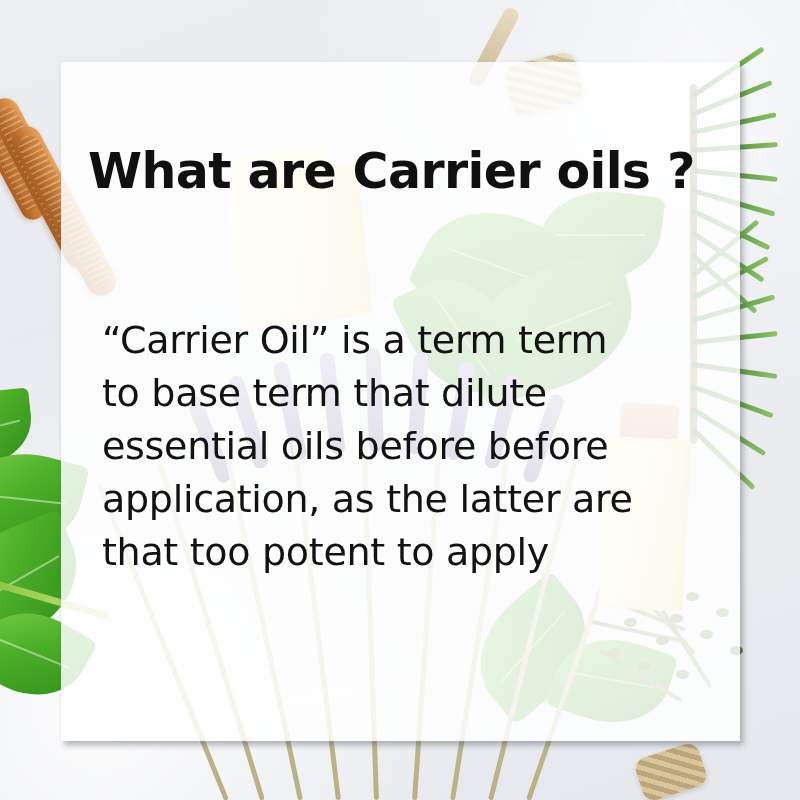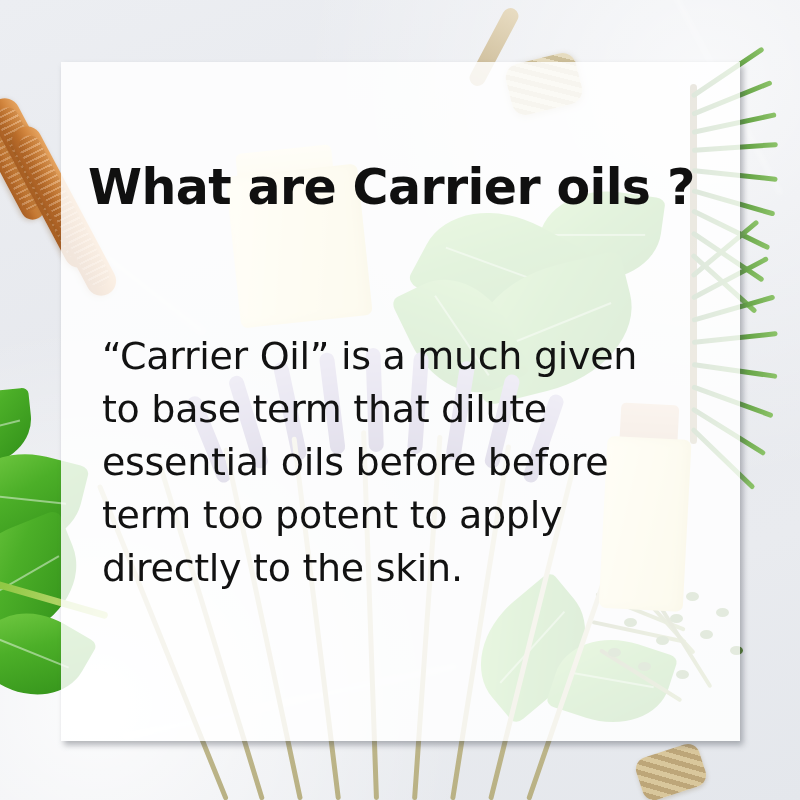--- a/index.html
+++ b/index.html
@@ -214,21 +214,20 @@
     width: 679px;
     height: 679px;
     background: rgba(255,255,255,0.845);
     box-shadow: 3px 4px 6px rgba(70,75,85,0.40);
   }
 
   .card-inner {
     position: absolute;
     inset: 0;
     padding: 0;
-    margin-top: 16px;
   }
 
   .headline {
     position: absolute;
     left: 27px;
     top: 84px;
     margin: 0;
     font-family: "DejaVu Sans", sans-serif;
     font-weight: 700;
     font-size: 49px;
@@ -353,22 +352,22 @@
   </div>
   <div class="prop bottle-b">
     <div class="cork"></div>
     <div class="glass"></div>
   </div>
 
   <div class="card">
     <div class="card-inner">
       <h1 class="headline">What are Carrier oils ?</h1>
       <p class="body-copy">
-        <span class="ln">“Carrier Oil” is a much given</span>
+        <span class="ln">“Carrier Oil” is a term term</span>
         <span class="ln">to base term that dilute</span>
         <span class="ln">essential oils before before</span>
-        <span class="ln">term too potent to apply</span>
-        <span class="ln">directly to the skin.</span>
+        <span class="ln">application, as the latter are</span>
+        <span class="ln">that too potent to apply</span>
       </p>
     </div>
   </div>
 
 </div>
 
 </body></html>

